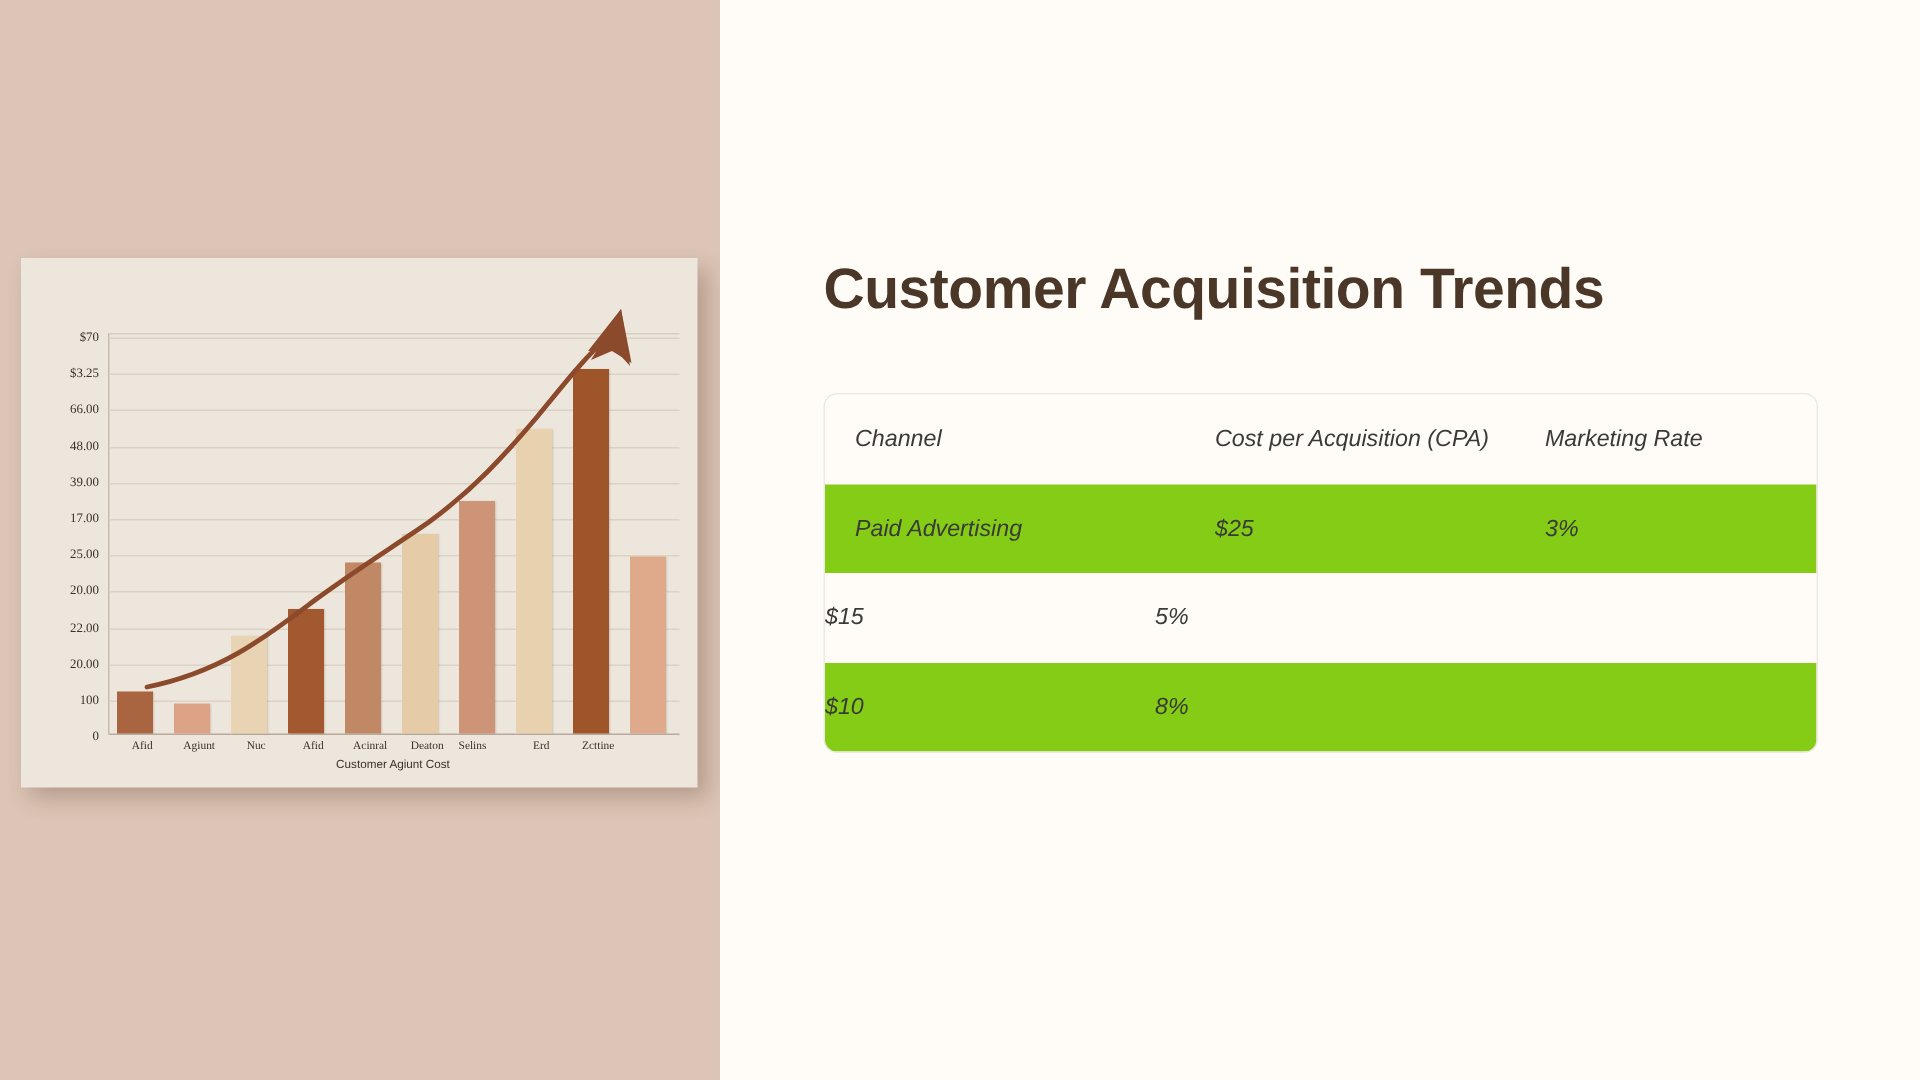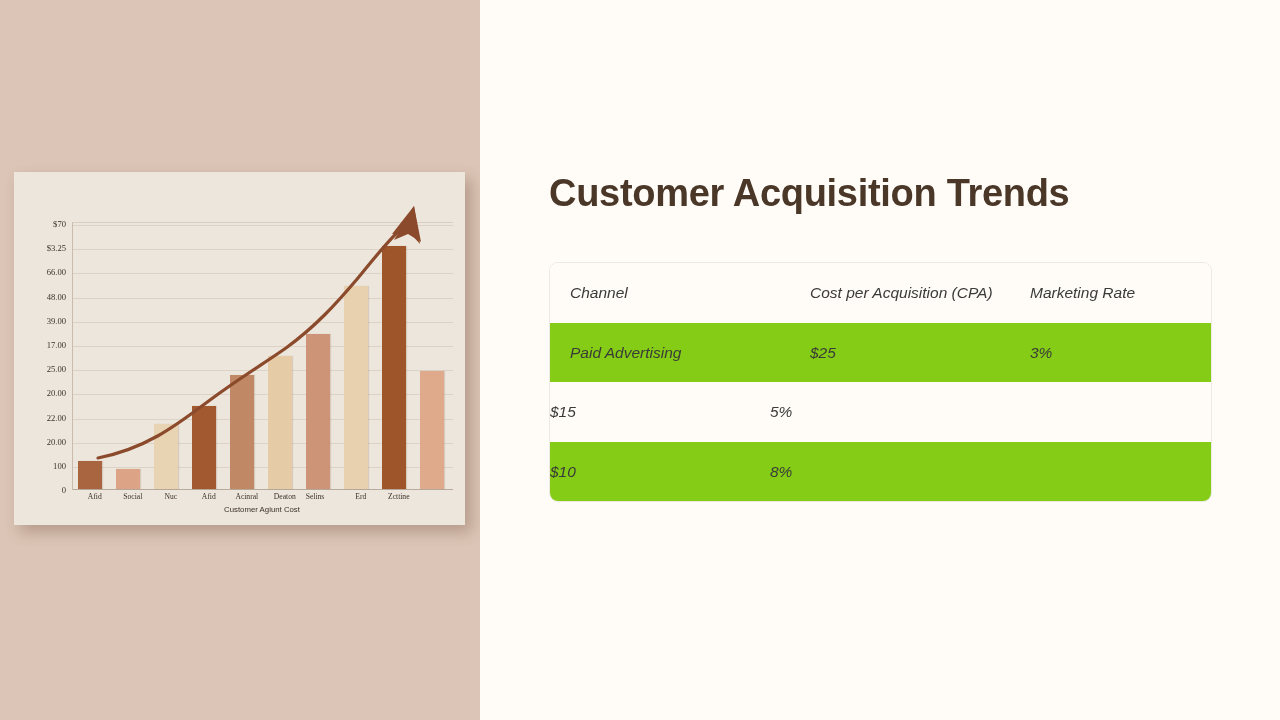--- a/index.html
+++ b/index.html
@@ -143,21 +143,21 @@
           </div>
 
         <svg class="trend" viewBox="0 0 400 310">
           <path d="M40,272 C90,262 120,238 152,214 C182,192 205,178 228,162 C258,140 278,118 300,92 C318,70 332,52 348,38" fill="none" stroke="#8B4A2B" stroke-width="3.2" stroke-linecap="round"></path>
           <polygon points="356,20 336,54 350,48 363,56" fill="#8B4A2B"></polygon>
           <polygon points="356,20 334,48 352,47 362,58" fill="#8B4A2B"></polygon>
         </svg>
 
         <div class="xlabels" id="xlabels">
             <div style="left: 3.8px; width: 38px;">Afid</div>
-            <div style="left: 41.8px; width: 38px;">Social</div>
+            <div style="left: 41.8px; width: 38px;">Agiunt</div>
             <div style="left: 79.8px; width: 38px;">Nuc</div>
             <div style="left: 117.8px; width: 38px;">Afid</div>
             <div style="left: 155.8px; width: 38px;">Acinral</div>
             <div style="left: 193.8px; width: 38px;">Deaton</div>
             <div style="left: 224px; width: 38px;">Selins</div>
             <div style="left: 269.8px; width: 38px;">Erd</div>
             <div style="left: 307.8px; width: 38px;">Zcttine</div>
           </div>
         <div class="xaxis-title">Customer Agiunt Cost</div>
 

